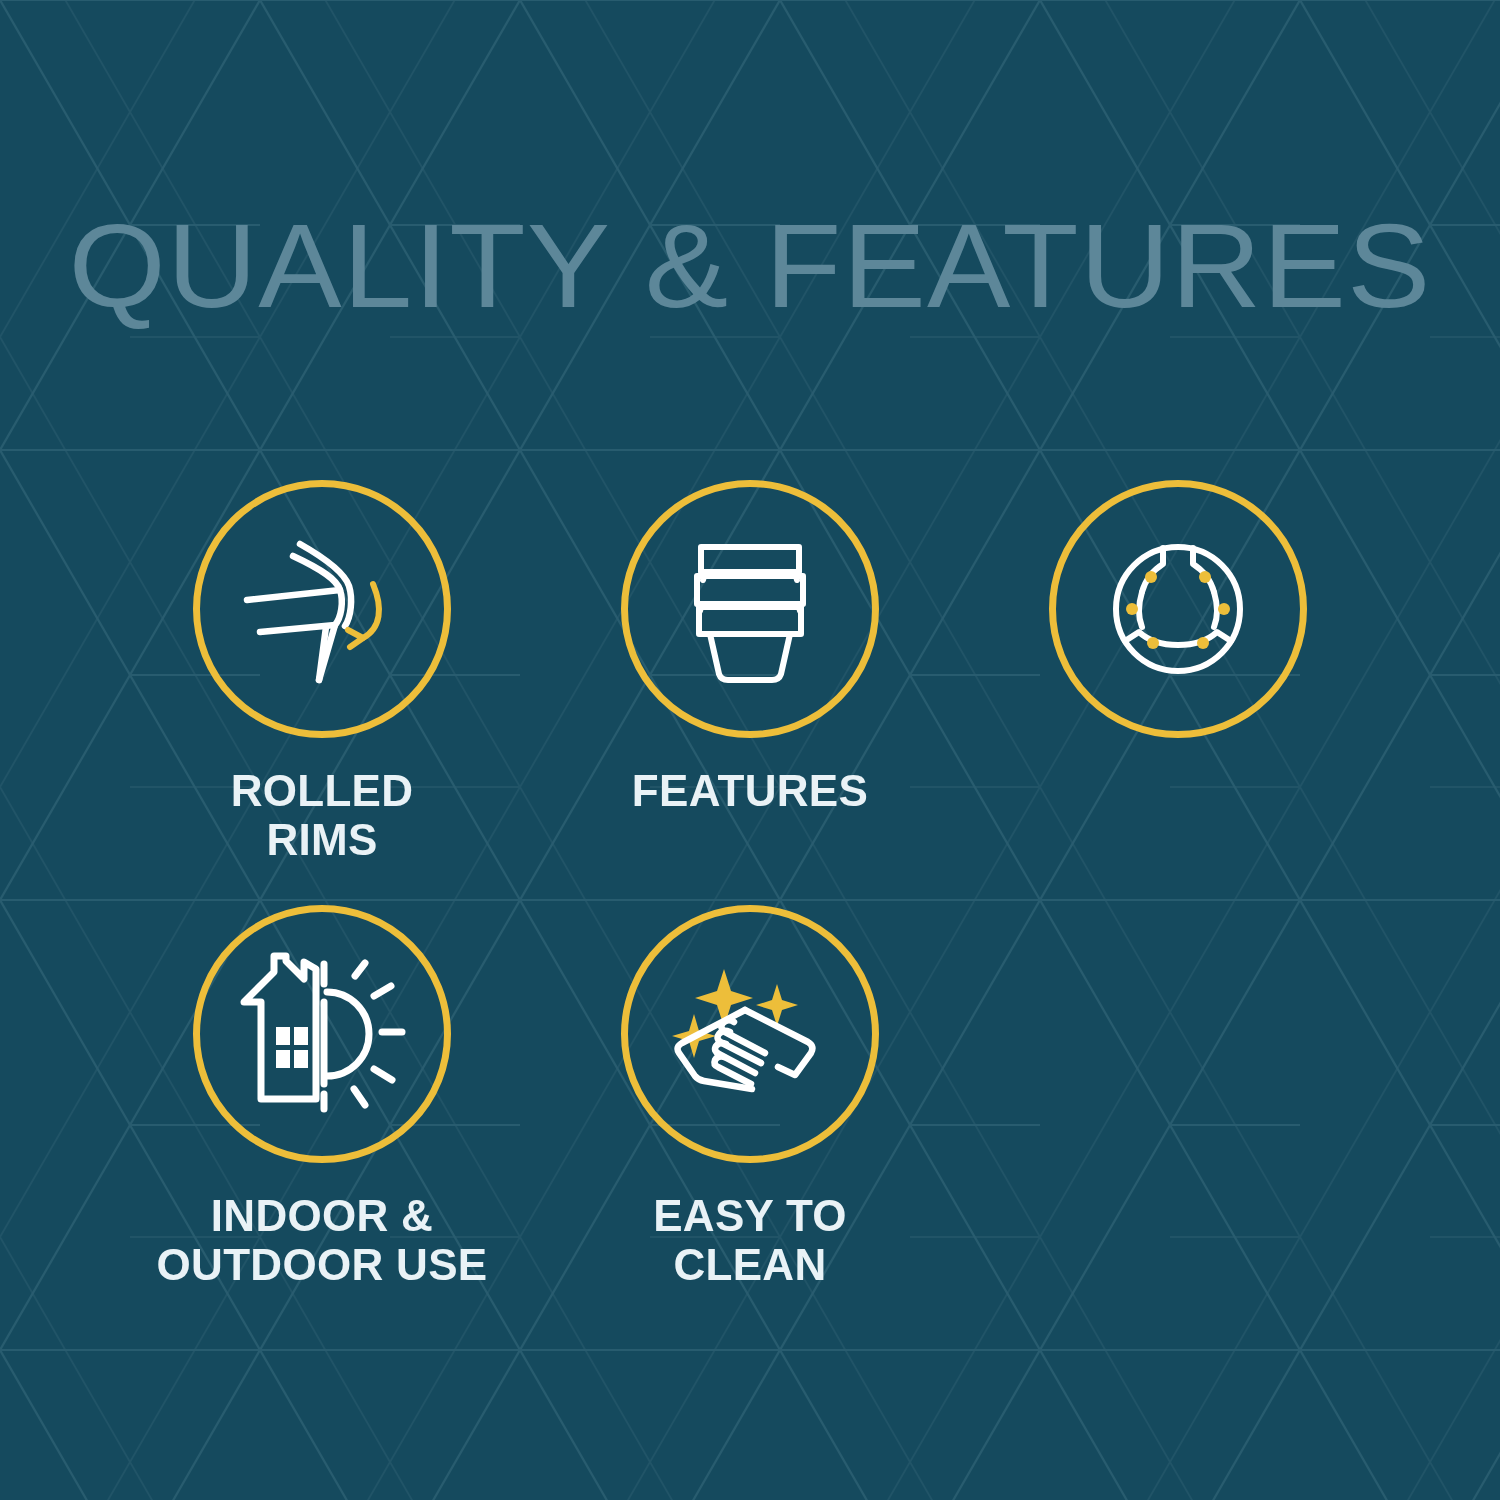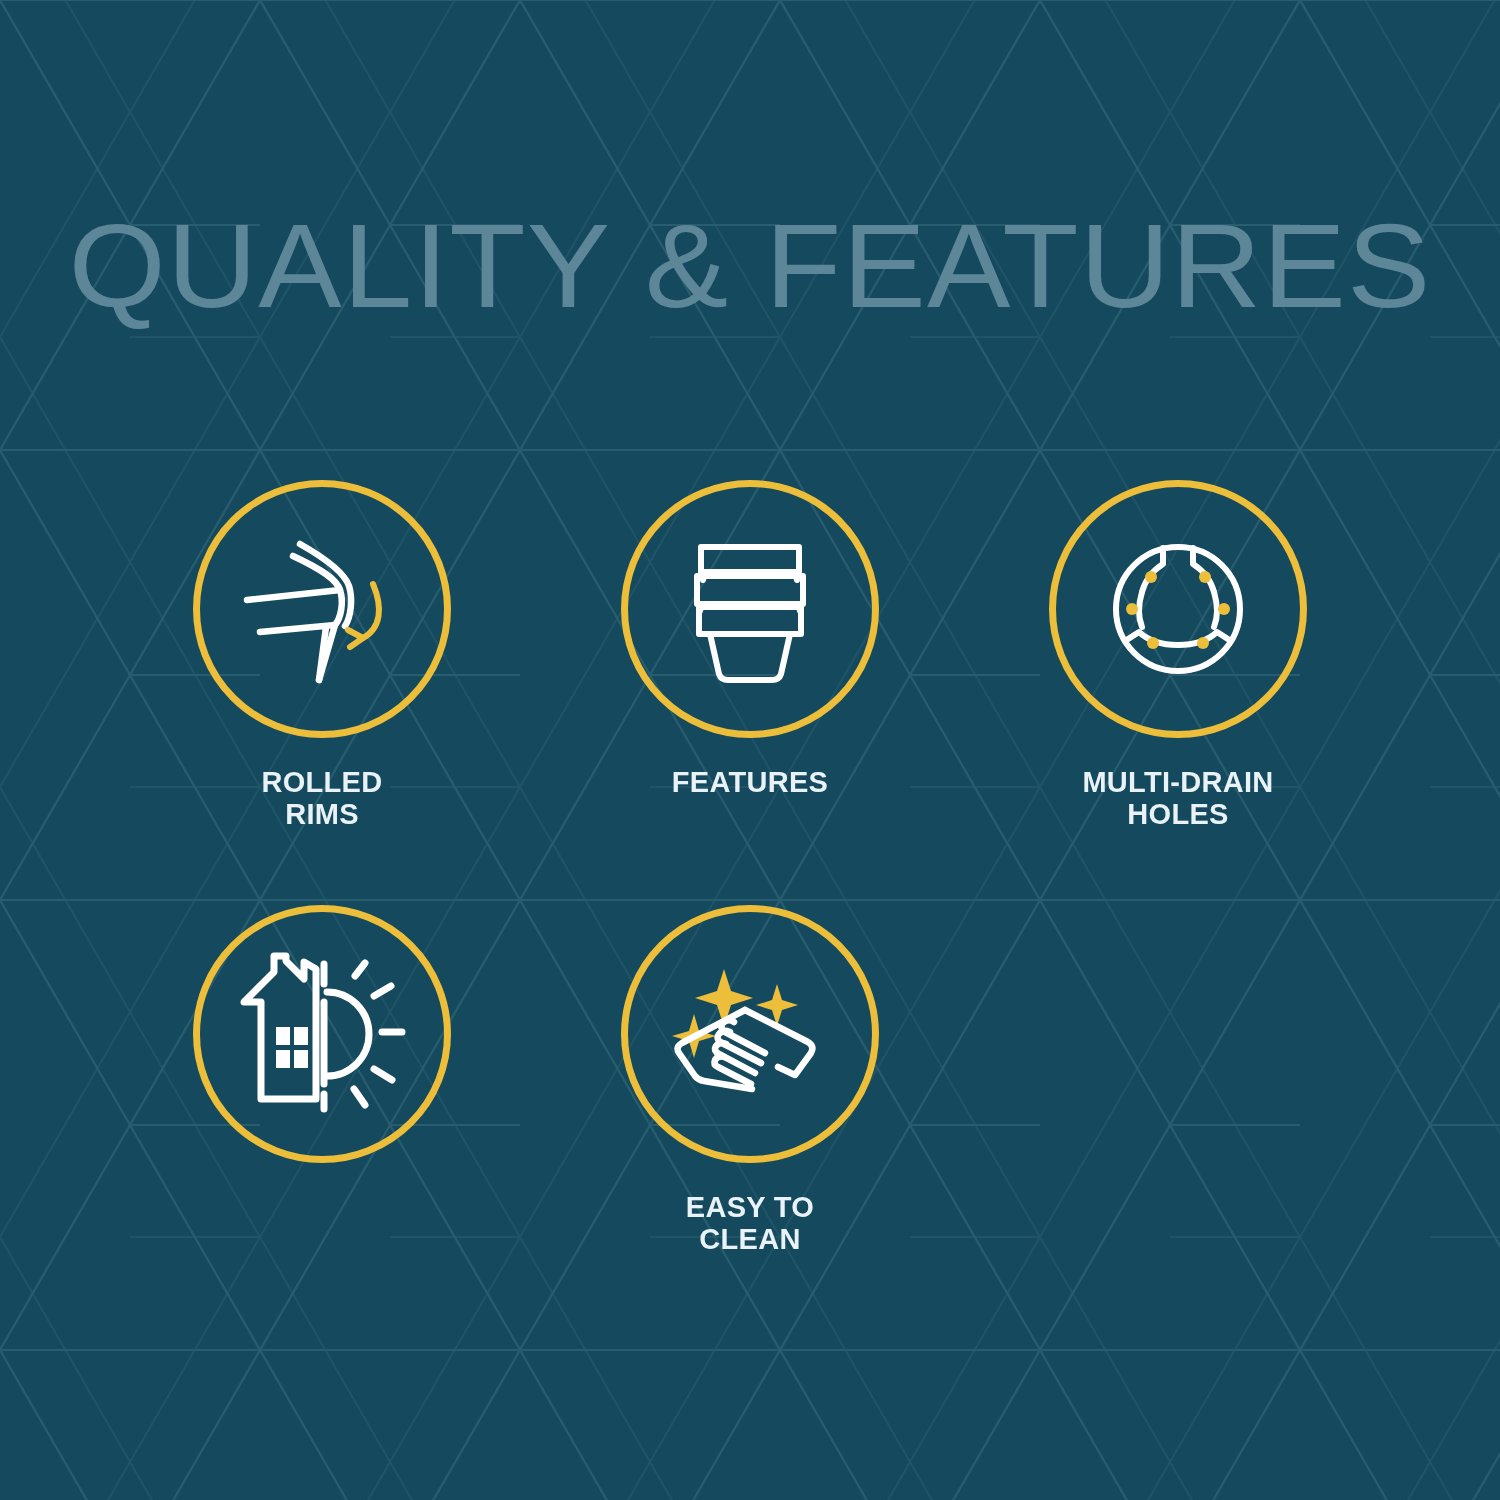--- a/index.html
+++ b/index.html
@@ -65,21 +65,21 @@
     display: flex;
     align-items: center;
     justify-content: center;
     position: relative;
   }
   .circle svg { display: block; }
   .cap {
     margin-top: 28px;
     text-align: center;
     color: #e9f2f6;
-    font-size: 29px;
+    font-size: 44px;
     font-weight: 700;
     line-height: 1.12;
     letter-spacing: 0.3px;
     white-space: pre-line;
   }
 </style>
 </head>
 <body>
 
 <div id="page">
@@ -165,22 +165,20 @@
           <g fill="#edbe3a">
             <circle cx="68" cy="63" r="6"></circle>
             <circle cx="122" cy="63" r="6"></circle>
             <circle cx="49" cy="95" r="6"></circle>
             <circle cx="141" cy="95" r="6"></circle>
             <circle cx="70" cy="129" r="6"></circle>
             <circle cx="120" cy="129" r="6"></circle>
           </g>
         </svg>
       </div>
-      <div class="cap">MULTI-DRAIN
-HOLES</div>
     </div>
 
 
     <div class="cell">
       <div class="circle">
         <svg width="196" height="190" viewBox="0 0 196 190">
           <g fill="none" stroke="#ffffff" stroke-width="7" stroke-linecap="round" stroke-linejoin="round">
             <path d="M20 63 L50 33 L50 17 L62 17 L62 22 L80 40 L80 23 L92 30 L92 160 L37 160 L37 63 Z"></path>
             <path d="M100 25 L100 45"></path>
             <path d="M100 63 L100 145"></path>
@@ -193,20 +191,22 @@
             <path d="M130 150 L141 166"></path>
           </g>
           <g fill="#ffffff">
             <rect x="52" y="88" width="14" height="18"></rect>
             <rect x="70" y="88" width="14" height="18"></rect>
             <rect x="52" y="111" width="14" height="18"></rect>
             <rect x="70" y="111" width="14" height="18"></rect>
           </g>
         </svg>
       </div>
+      <div class="cap">INDOOR &amp;
+OUTDOOR USE</div>
     </div>
 
     <div class="cell">
       <div class="circle">
         <svg width="196" height="190" viewBox="0 0 196 190">
           <g fill="#edbe3a">
             <path d="M72 30 L79 52 L101 59 L79 66 L72 88 L65 66 L43 59 L65 52 Z"></path>
             <path d="M125 45 L130 61 L146 66 L130 71 L125 87 L120 71 L104 66 L120 61 Z"></path>
             <path d="M42 75 L47 92 L64 97 L47 102 L42 119 L37 102 L20 97 L37 92 Z"></path>
           </g>

